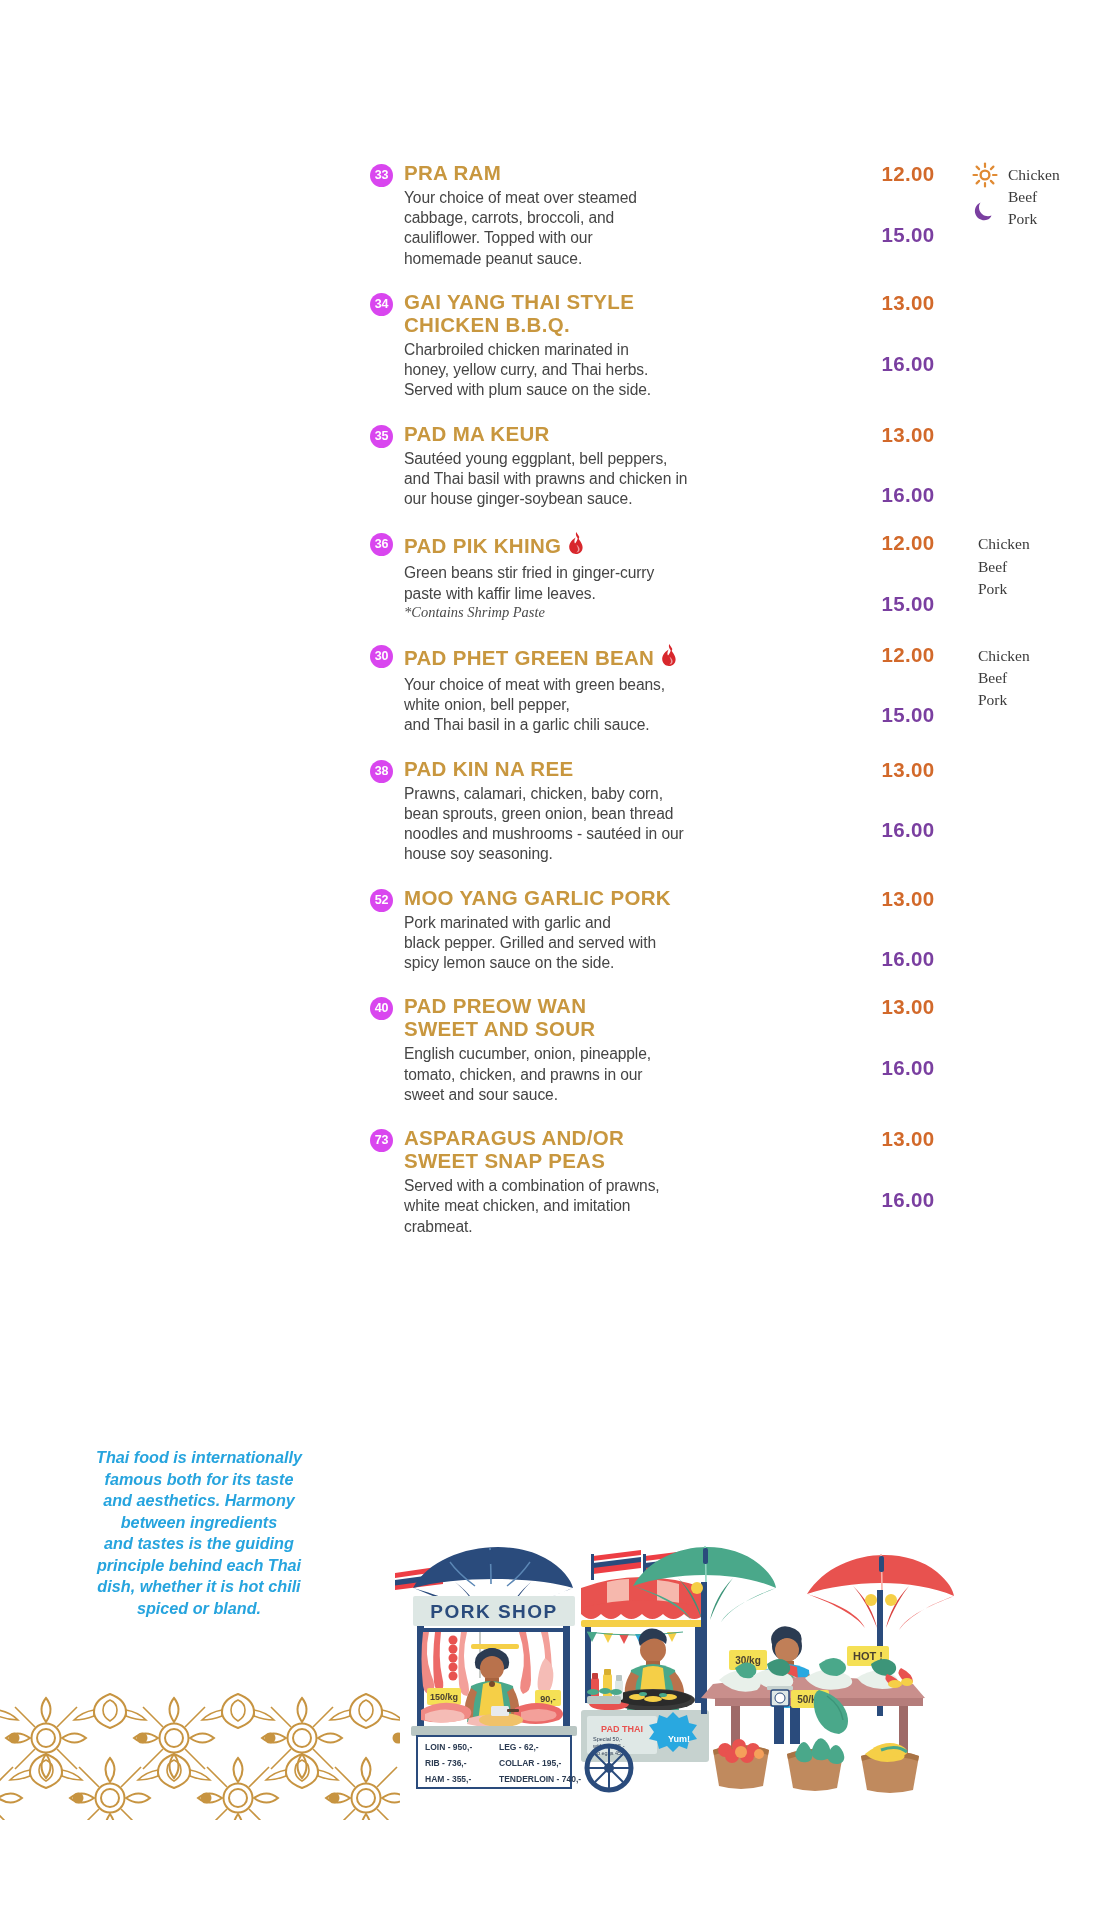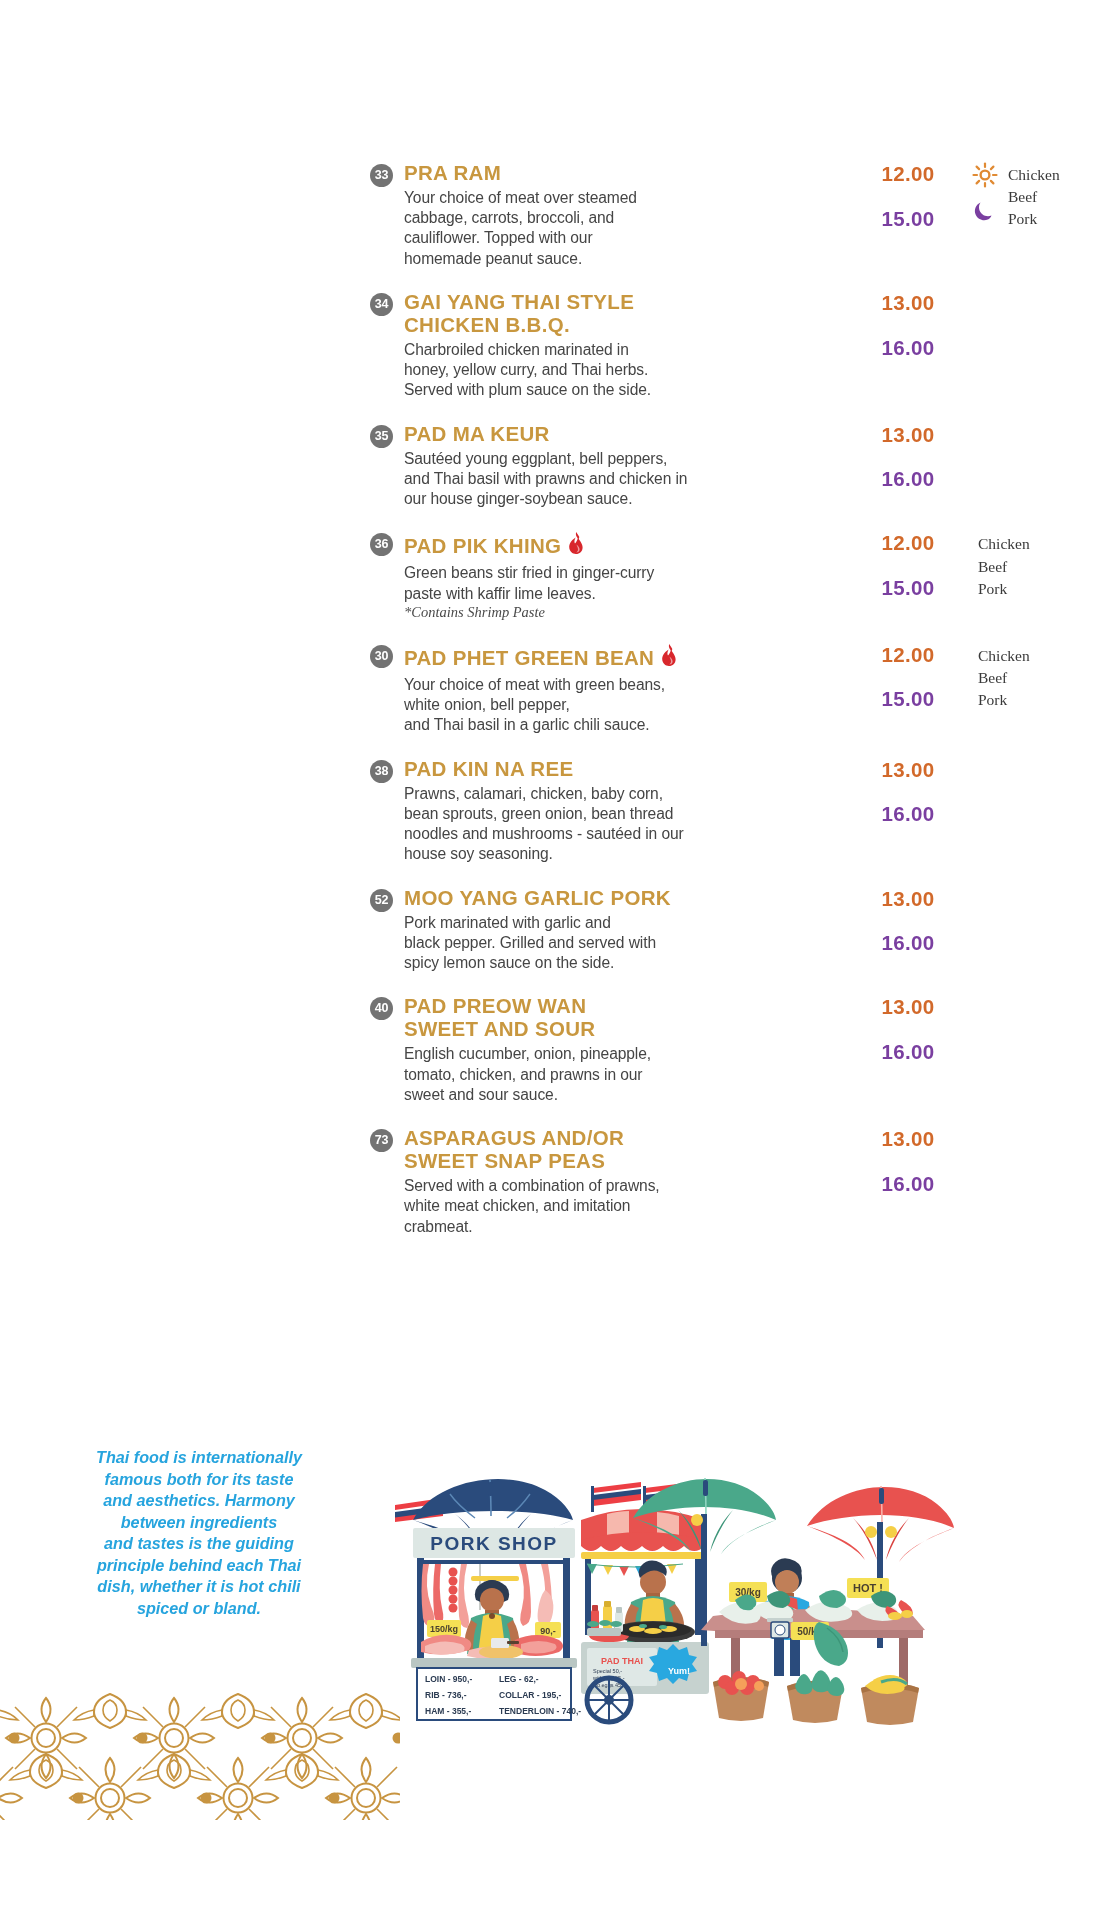--- a/index.html
+++ b/index.html
@@ -36,21 +36,21 @@
     position: relative;
     padding-left: 34px;
   }
   .badge {
     position: absolute;
     left: 0;
     top: 2px;
     width: 23px;
     height: 23px;
     border-radius: 50%;
-    background: #737373;
+    background: #d946ef;
     color: #ffffff;
     font-size: 12.5px;
     font-weight: bold;
     line-height: 23px;
     text-align: center;
     letter-spacing: -0.3px;
   }
   .title {
     font-size: 20.5px;
     font-weight: bold;
@@ -89,21 +89,21 @@
     padding-left: 44px;
     padding-top: 2px;
   }
   .price {
     font-size: 20.5px;
     font-weight: bold;
     letter-spacing: 0.3px;
     line-height: 1;
   }
   .price-lunch { color: #d2692a; }
-  .price-dinner { color: #7a3fa0; margin-top: 24px; }
+  .price-dinner { color: #7a3fa0; margin-top: 40px; }
 
   
   .meats {
     flex: 0 0 160px;
     width: 160px;
     padding-left: 10px;
     padding-top: 2px;
     font-family: "Liberation Serif", serif;
     font-size: 15.5px;
     color: #3a3a3a;
@@ -129,21 +129,21 @@
     line-height: 1.33;
     color: #26a4de;
     white-space: pre-line;
     text-align: center;
   }
 
   
   .illustration {
     position: absolute;
     left: 395px;
-    top: 1460px;
+    top: 1528px;
     width: 620px;
     height: 265px;
   }
 
   
   .ornament {
     position: absolute;
     left: 0;
     top: 1660px;
     width: 400px;

